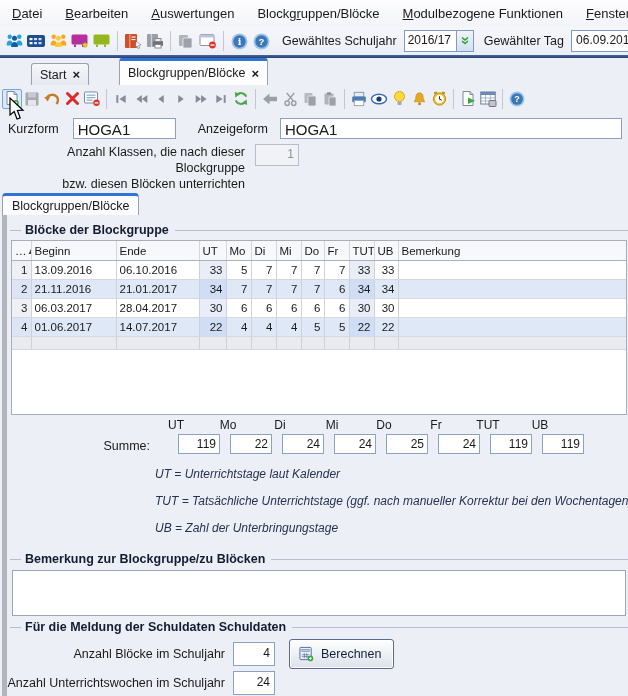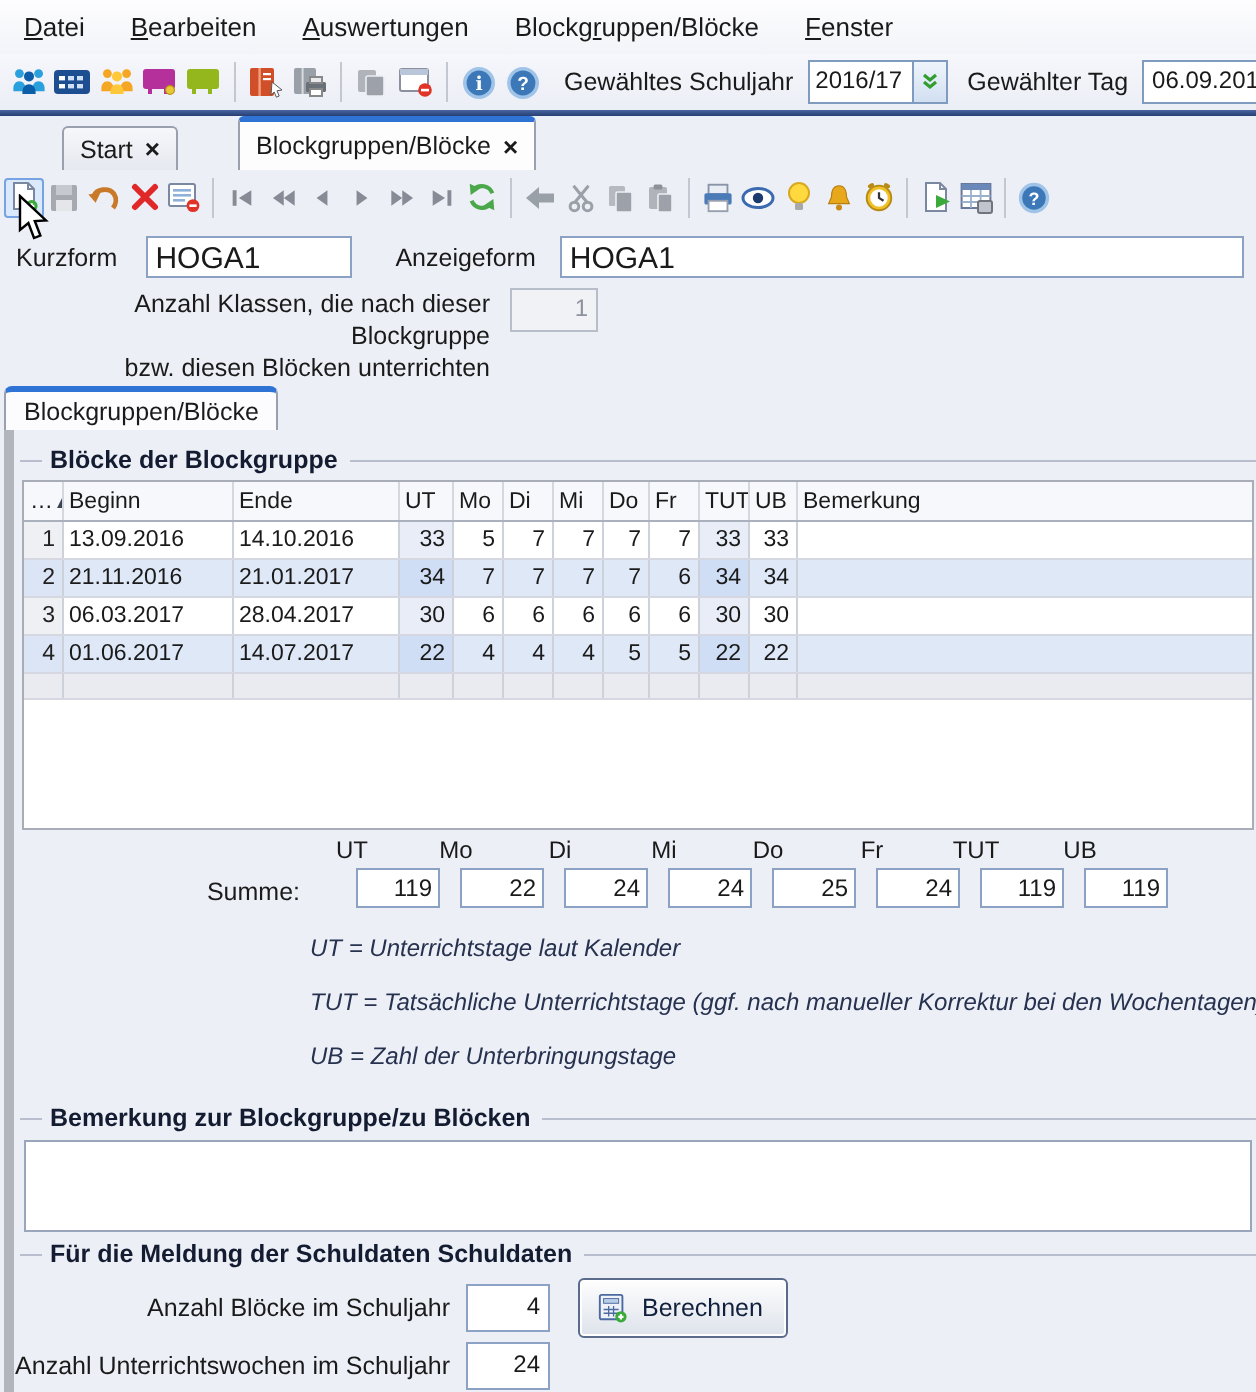--- a/index.html
+++ b/index.html
@@ -127,20 +127,21 @@
 </head>
 <body>
 
 <div class="app">
 
   <div class="menubar" id="menu-items">
       <span class="menu-item"><span class="mn">D</span>atei</span>
       <span class="menu-item"><span class="mn">B</span>earbeiten</span>
       <span class="menu-item"><span class="mn">A</span>uswertungen</span>
       <span class="menu-item">Blockg<span class="mn">r</span>uppen/Blöcke</span>
+      <span class="menu-item"><span class="mn">M</span>odulbezogene Funktionen</span>
       <span class="menu-item"><span class="mn">F</span>enster</span>
     </div>
 
   <div class="toolbar1">
     <span class="tbico">
       <svg width="19" height="18" viewBox="0 0 18 18">
           <circle cx="4.2" cy="4.8" r="2.2" fill="#2aa0dc"></circle>
           <path d="M1.2 12c0-2 1.3-3.4 3-3.4s3 1.4 3 3.4v1.6h-6z" fill="#2aa0dc"></path>
           <circle cx="13.8" cy="4.8" r="2.2" fill="#2aa0dc"></circle>
           <path d="M10.8 12c0-2 1.3-3.4 3-3.4s3 1.4 3 3.4v1.6h-6z" fill="#2aa0dc"></path>
@@ -490,21 +491,21 @@
               <th>Fr</th>
               <th>TUT</th>
               <th>UB</th>
               <th>Bemerkung</th>
             </tr>
           </thead>
         <tbody id="tbody-rows">
             <tr class="odd">
               <td class="rownum">1</td>
               <td>13.09.2016</td>
-              <td>14.10.2016</td>
+              <td>06.10.2016</td>
               <td class="num tint">33</td>
               <td class="num">5</td>
               <td class="num">7</td>
               <td class="num">7</td>
               <td class="num">7</td>
               <td class="num">7</td>
               <td class="num tint">33</td>
               <td class="num">33</td>
               <td></td>
             </tr>

